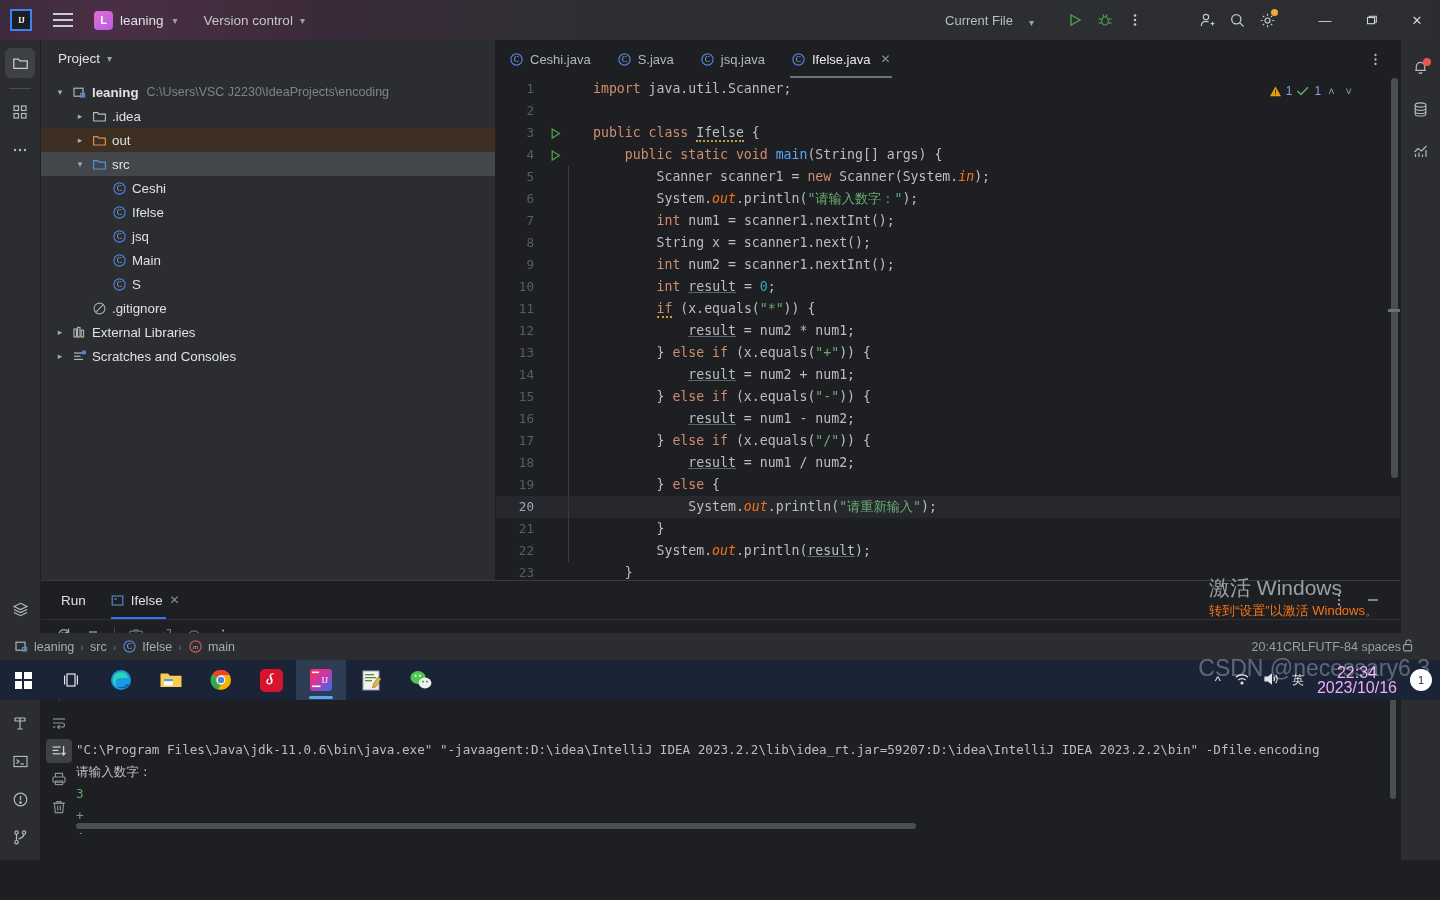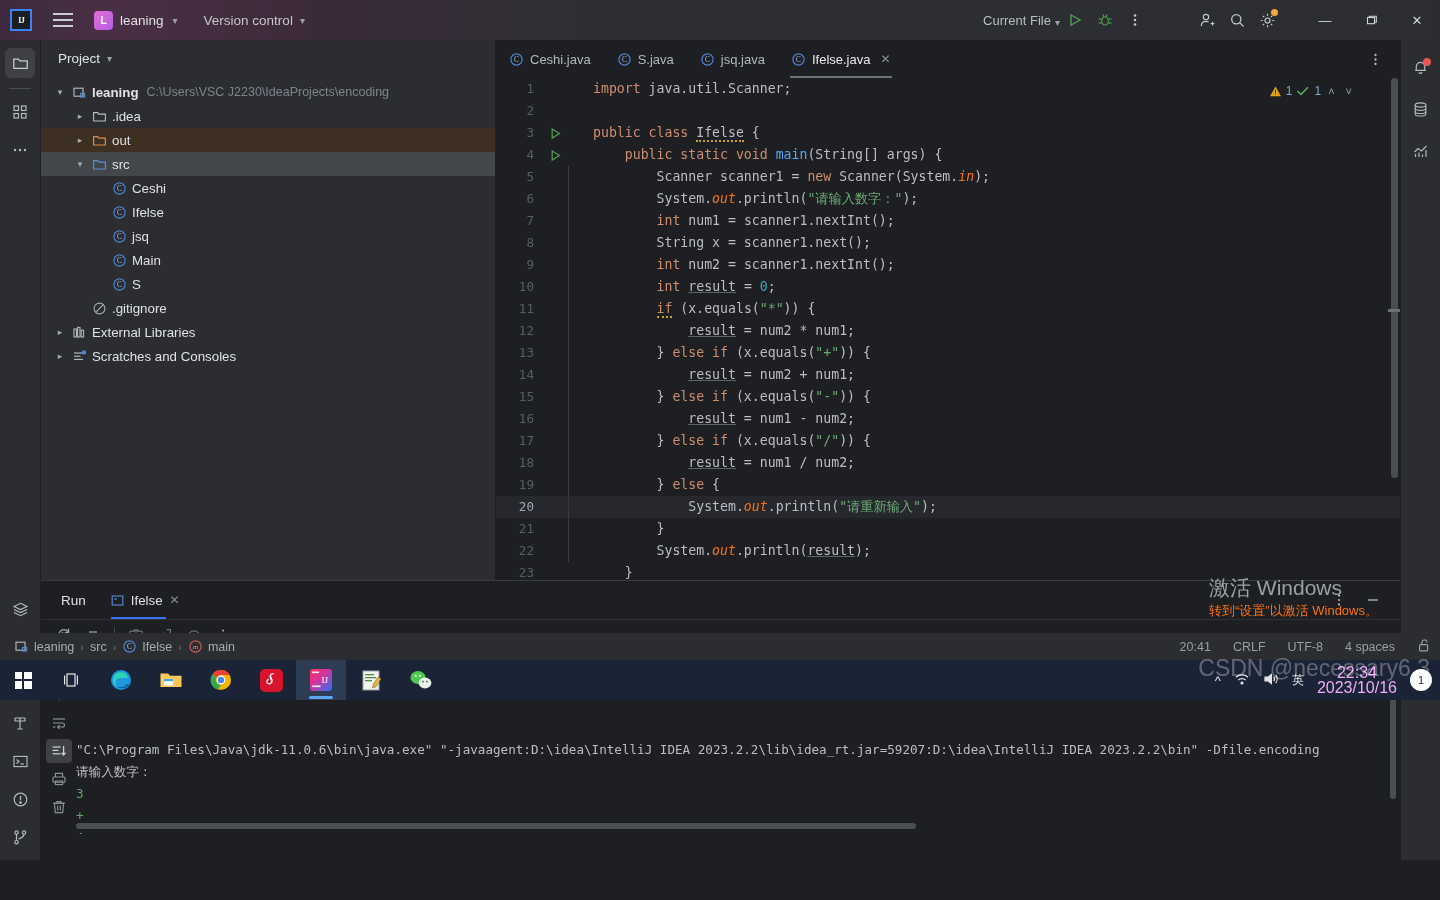--- a/index.html
+++ b/index.html
@@ -20,21 +20,21 @@
      justify-content:center; align-items:center; gap:4px; }
   .burger i{ display:block; width:20px; height:2px; background:#c9ccd1; }
   .proj-chip{ display:flex; align-items:center; gap:7px; margin-left:14px; }
   .proj-sq{ width:19px; height:19px; border-radius:4px;
      background:linear-gradient(135deg,#e36bd4,#b760e8); color:#fff; font-size:11px;
      display:flex; align-items:center; justify-content:center; font-weight:600;}
   .proj-name{ color:#dfe1e5; font-size:13.5px; }
   .chev{ color:#9ba0a8; font-size:10px; margin-left:2px; }
   .vcs{ margin-left:26px; color:#c3c6cb; font-size:13.5px; display:flex; align-items:center; gap:5px;}
   .tb-right{ margin-left:auto; display:flex; align-items:center; height:40px; }
-  .runcfg{ color:#b9bdc4; font-size:13px; display:flex; align-items:flex-end; gap:2px; margin-right:0;}
+  .runcfg{ color:#b9bdc4; font-size:13px; display:flex; align-items:flex-end; gap:14px; margin-right:26px;}
   .tb-ico{ width:30px; height:30px; display:flex; align-items:center; justify-content:center;
      color:#c5c8cd; }
   .tb-ico svg{ display:block; }
   .gear-wrap{ position:relative; }
   .gear-dot{ position:absolute; right:4px; top:4px; width:7px; height:7px; border-radius:50%;
      background:#f2a73b; }
   .wctl{ width:46px; height:40px; display:flex; align-items:center; justify-content:center;
      color:#cfd2d6; font-size:13px;}
 
   
@@ -142,21 +142,21 @@
   .wmark{ position:absolute; right:62px; bottom:80px; text-align:left; z-index:20; }
   .wmark .l1{ color:#9aa0a6; font-size:21px; }
   .wmark .l2{ color:#f97316; font-size:13px; }
 
   
   .status{ position:absolute; left:0; bottom:40px; width:1440px; height:27px;
      background:#2b2d30; display:flex; align-items:center; font-size:12.5px; color:#9a9ea5;}
   .crumbs{ display:flex; align-items:center; gap:6px; margin-left:14px; }
   .crumb{ display:flex; align-items:center; gap:5px; color:#a8acb3; }
   .csep{ color:#72767d; font-size:11px; }
-  .status-right{ margin-left:auto; display:flex; align-items:center; gap:22px; padding-right:8px; }
+  .status-right{ margin-left:auto; display:flex; align-items:center; padding-right:24px; }
 
   
   .taskbar{ position:absolute; left:0; bottom:0; width:1440px; height:40px;
      background:#1b2436; display:flex; align-items:center; }
   .winbtn{ width:46px; height:40px; display:flex; align-items:center; justify-content:center;}
   .wlogo{ width:17px; height:17px; display:grid; grid-template-columns:1fr 1fr;
      grid-template-rows:1fr 1fr; gap:2px;}
   .wlogo i{ background:#ffffff; display:block; }
   .searchbox{ width:270px; height:32px; background:#f3f3f3; display:flex; align-items:center;
      gap:9px; padding:0 9px; position:relative; overflow:hidden; }

